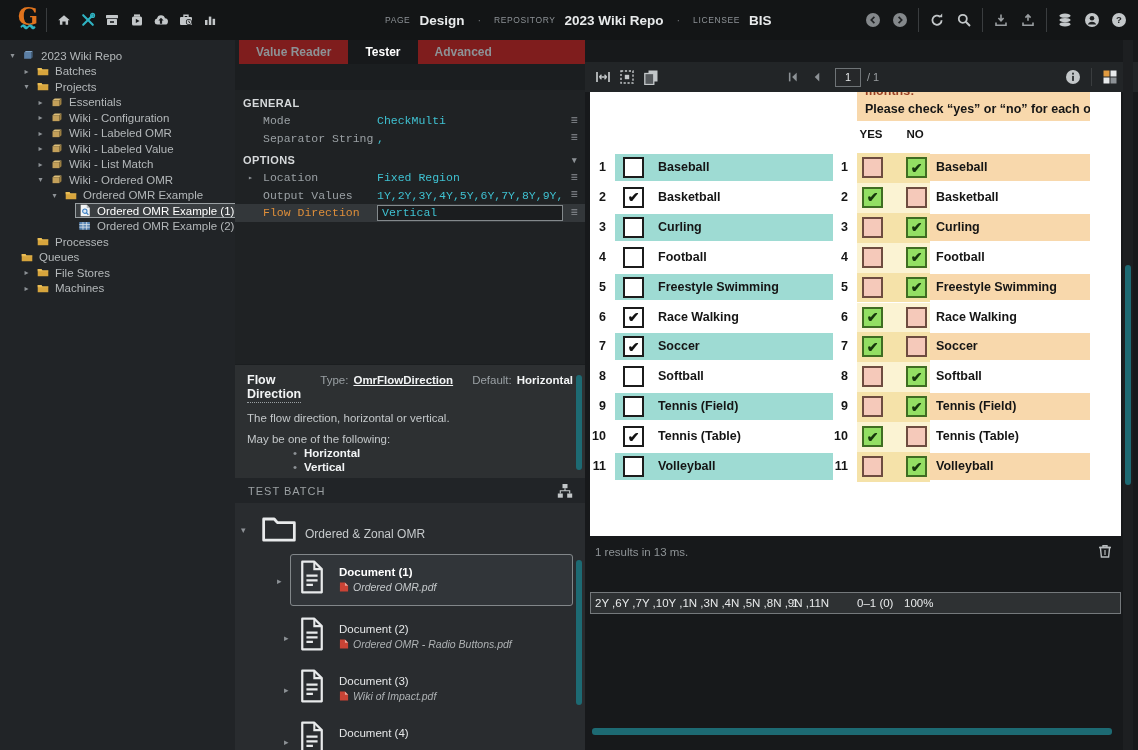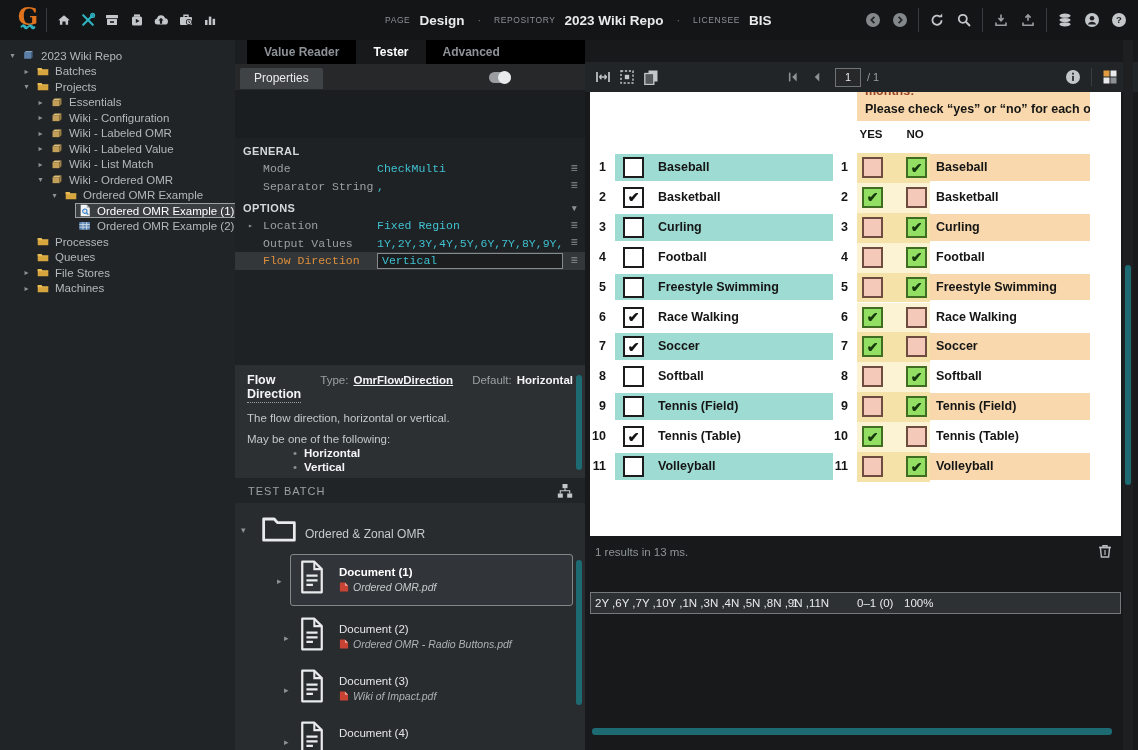--- a/index.html
+++ b/index.html
@@ -27,30 +27,30 @@
   
   #sidebar{left:0;top:40px;width:235px;height:710px;background:#212427;border-right:1px solid #0e0f10;overflow:hidden;}
   .tree-row{display:flex;align-items:center;height:15.5px;font-size:11.5px;color:#b4b8ba;white-space:nowrap;cursor:pointer;}
   .tree-exp{width:13px;font-size:8px;color:#8d9296;text-align:center;flex:none;}
   .tree-body{display:flex;align-items:center;gap:5px;padding:0 4px 0 2px;border:1px solid transparent;}
   .tree-body .ti{width:14px;height:13px;flex:none;}
   .tree-row.sel .tree-body{background:#3a3e41;border-color:#9aa0a3;color:#ffffff;}
 
   
   #middle{left:235px;top:40px;width:350px;height:710px;background:#1b1e20;border-right:1px solid #0e0f10;}
-  #tabs{left:12px;top:0;width:350px;height:24px;background:#000000;display:flex;}
+  #tabs{left:4px;top:0;width:350px;height:24px;background:#7f1d1d;display:flex;}
   .tab{padding:0 17px;line-height:24px;font-size:12px;font-weight:bold;color:#8d9296;cursor:pointer;}
   .tab.active{background:#17191b;color:#ffffff;}
   #props-header{left:0;top:24px;width:350px;height:26px;background:#26282a;}
   #props-title{left:5px;top:4px;padding:3px 14px 4px;background:#404346;color:#e8eaeb;font-size:12px;border-radius:2px 2px 0 0;}
   #props-toggle{right:74px;top:8px;width:22px;height:11px;background:#9a9ea1;border-radius:6px;cursor:pointer;}
   #props-toggle::after{content:"";position:absolute;right:0px;top:-1px;width:13px;height:13px;border-radius:50%;background:#e8eaeb;}
   #props-chart{right:52px;top:5px;cursor:pointer;}
   #props-save{right:30px;top:5px;cursor:pointer;}
-  #props-grid{left:0;top:50px;width:350px;height:274px;background:#1f2224;margin-top:48px;}
+  #props-grid{left:0;top:50px;width:350px;height:274px;background:#1f2224;}
   .sec-hd{display:flex;align-items:center;height:19px;padding:3px 8px 0 8px;font-size:11px;font-weight:bold;color:#d6d9db;letter-spacing:.4px;}
   .sec-hd .chev{margin-left:auto;color:#8d9296;font-size:9px;}
   .prow{display:flex;align-items:center;height:17.5px;font-size:11.5px;position:relative;font-family:Liberation Mono, monospace;}
   .prow .pexp{position:absolute;left:13px;font-size:8px;color:#8d9296;}
   .pname{width:114px;padding-left:28px;color:#9aa0a4;flex:none;}
   .pval{flex:1;color:#3fc1d1;white-space:nowrap;overflow:hidden;}
   .pmenu{width:22px;color:#8d9296;font-size:12px;text-align:center;flex:none;cursor:pointer;}
   .prow.sel{background:#33373a;}
   .prow.sel .pname{color:#df8f3a;}
   .pedit{flex:1;height:14px;line-height:14px;border:1px solid #83898c;background:#1b1d1f;color:#3fc1d1;padding:0 4px;font-size:11.5px;}
@@ -418,21 +418,21 @@
         <span class="tree-body">
           <span class="ti">
             <svg width="14" height="13" viewBox="0 0 16 16" xmlns="http://www.w3.org/2000/svg">
               <path d="M1.5 3.8h4.4l1.4 1.8h7.2v6.9H1.5z" fill="#d7a53d"></path>
               <path d="M1.5 3.8h4.4l1.4 1.8h7.2v1H1.5z" fill="#e9bd55"></path>
             </svg>
           </span>
           <span>Processes</span>
         </span>
       </div>
-      <div class="tree-row" style="padding-left: 20px;">
+      <div class="tree-row" style="padding-left: 4px;">
         <span class="tree-exp"></span>
         <span class="tree-body">
           <span class="ti">
             <svg width="14" height="13" viewBox="0 0 16 16" xmlns="http://www.w3.org/2000/svg">
               <path d="M1.5 3.8h4.4l1.4 1.8h7.2v6.9H1.5z" fill="#d7a53d"></path>
               <path d="M1.5 3.8h4.4l1.4 1.8h7.2v1H1.5z" fill="#e9bd55"></path>
             </svg>
           </span>
           <span>Queues</span>
         </span>
@@ -464,26 +464,20 @@
     </div>
 </div>
 
 <div id="middle" class="abs">
   <div id="tabs" class="abs">
       <div class="tab">Value Reader</div>
       <div class="tab active">Tester</div>
       <div class="tab">Advanced</div>
     </div>
 
-  <div id="props-header" class="abs">
-    <div id="props-title" class="abs">Properties</div>
-    <div id="props-toggle" class="abs"></div>
-    <div id="props-chart" class="abs"></div>
-    <div id="props-save" class="abs"></div>
-  </div>
 
   <div id="props-grid" class="abs">
       <div class="sec-hd">
         <span>GENERAL</span>
       </div>
       <div class="prow">
         <span class="pname">Mode</span>
         <span class="pval">CheckMulti</span>
         <span class="pmenu">≡</span>
       </div>

